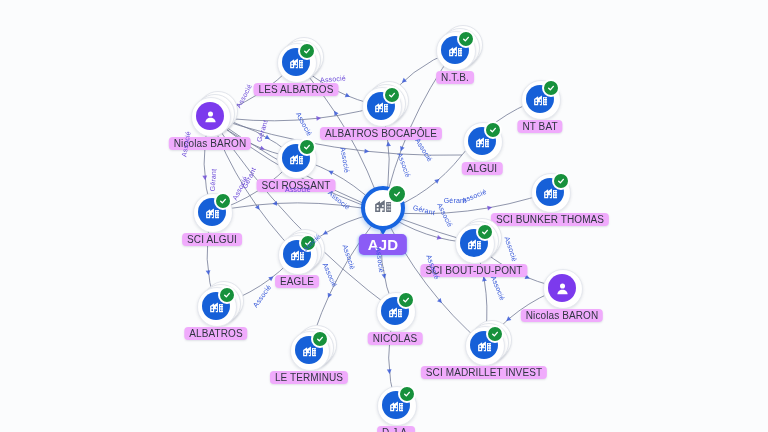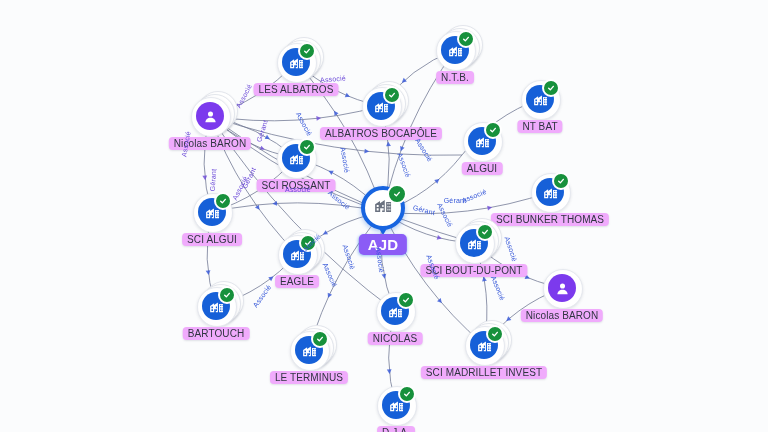--- a/index.html
+++ b/index.html
@@ -374,21 +374,21 @@
     <path fill="#ffffff" d="M3 20V11.2L8.6 7.4V10l5.4-3.6V20h-3v-4.2h-2.2V20H3zm1.8-1.8h2.2v-2.4H4.8v2.4zm0-3.9h2.2v-2.4H4.8v2.4zm6.3 3.9h1.6v-2.4h-1.6v2.4zm0-3.9h1.6v-2.4h-1.6v2.4z"></path>
     <path fill="#ffffff" d="M15.6 20V8.6h5.6V20h-5.6zm1.5-1.8h1.1v-1.8h-1.1v1.8zm2.2 0h1.1v-1.8h-1.1v1.8zm-2.2-3.4h1.1v-1.8h-1.1v1.8zm2.2 0h1.1v-1.8h-1.1v1.8zm-2.2-3.4h1.1V9.6h-1.1v1.8zm2.2 0h1.1V9.6h-1.1v1.8z"></path>
   </svg>
         </div>
         <div class="badge">
             <svg width="8" height="8" viewBox="0 0 24 24" aria-hidden="true">
     <path fill="none" stroke="#ffffff" stroke-width="4" stroke-linecap="round" stroke-linejoin="round" d="M5 12.5 10 17.5 19 7"></path>
   </svg>
           </div>
       </div>
-        <div class="nlabel">BARTOUCH</div>
+        <div class="nlabel">ALBATROS</div>
       </div>
       <div class="node" style="left: 395px; top: 311px;">
         <div class="puck">
 
         <div class="halo"></div>
         <div class="disc ">
           <svg width="17" height="17" viewBox="0 0 24 24" aria-hidden="true">
     <path fill="#ffffff" d="M3 20V11.2L8.6 7.4V10l5.4-3.6V20h-3v-4.2h-2.2V20H3zm1.8-1.8h2.2v-2.4H4.8v2.4zm0-3.9h2.2v-2.4H4.8v2.4zm6.3 3.9h1.6v-2.4h-1.6v2.4zm0-3.9h1.6v-2.4h-1.6v2.4z"></path>
     <path fill="#ffffff" d="M15.6 20V8.6h5.6V20h-5.6zm1.5-1.8h1.1v-1.8h-1.1v1.8zm2.2 0h1.1v-1.8h-1.1v1.8zm-2.2-3.4h1.1v-1.8h-1.1v1.8zm2.2 0h1.1v-1.8h-1.1v1.8zm-2.2-3.4h1.1V9.6h-1.1v1.8zm2.2 0h1.1V9.6h-1.1v1.8z"></path>
   </svg>

